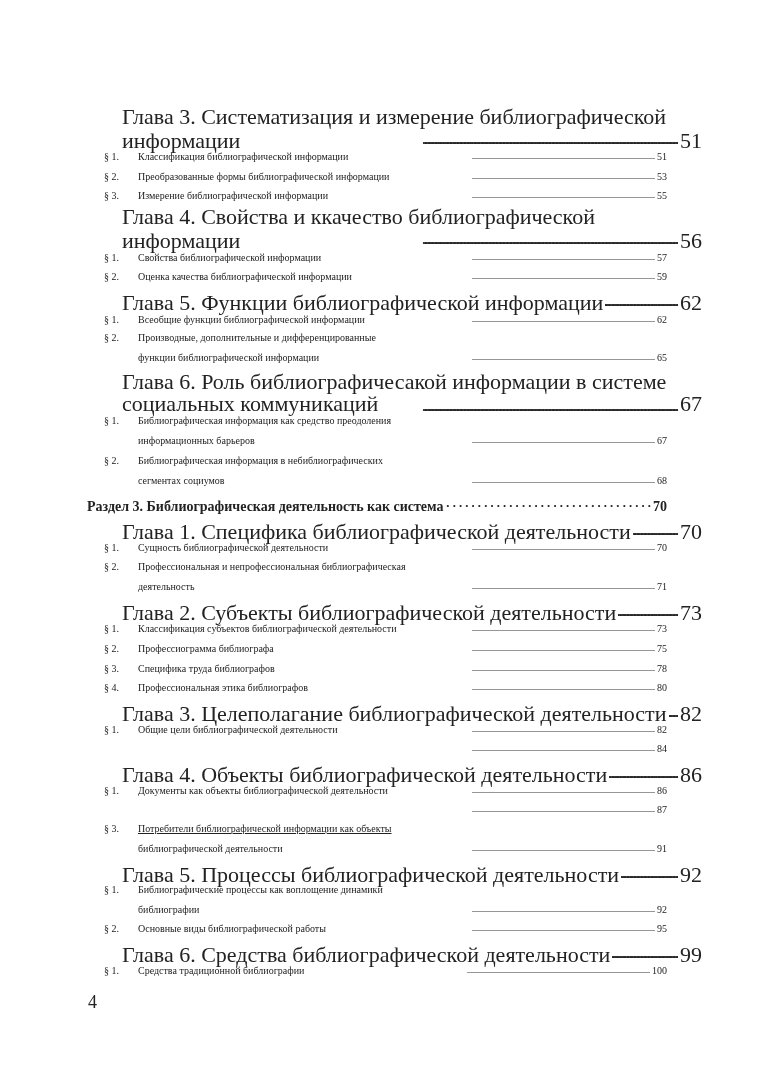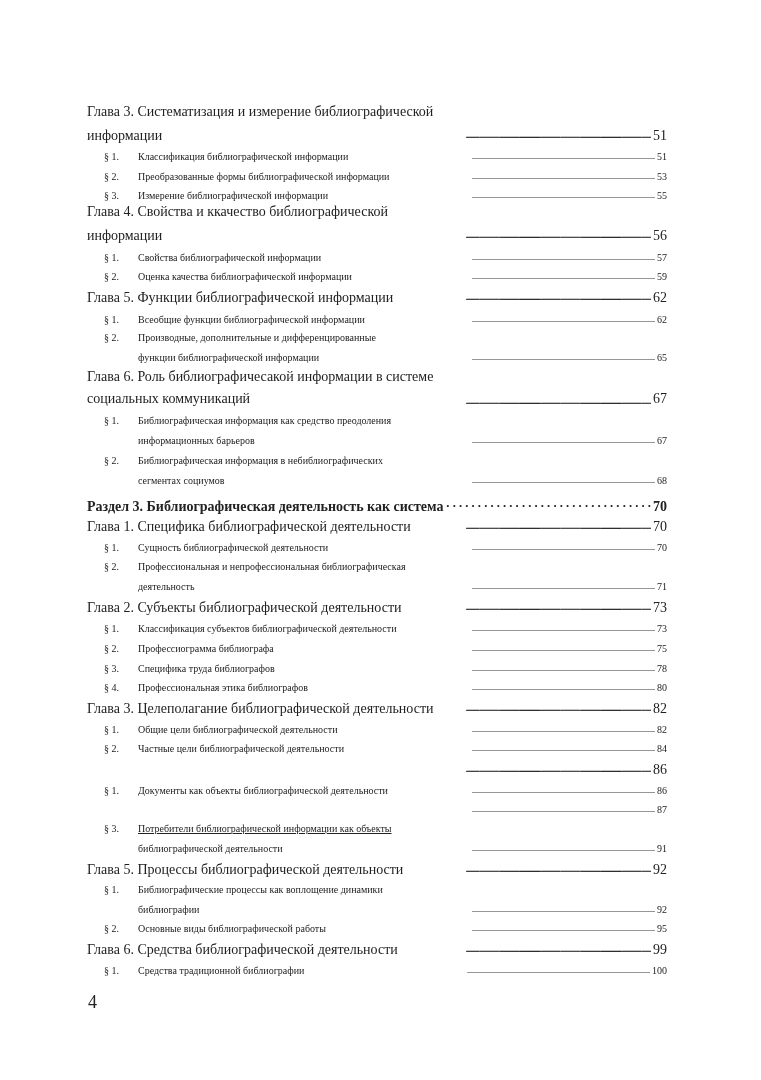--- a/index.html
+++ b/index.html
@@ -2,21 +2,21 @@
 <html><head>
 <meta charset="utf-8">
 <style>
   html, body { margin: 0; padding: 0; }
   body {
     width: 761px; height: 1080px; background: #ffffff; position: relative; overflow: hidden;
     font-family: "Liberation Serif", "DejaVu Serif", serif; color: #222;
   }
   .toc { position: absolute; left: 87px; top: 0; width: 580px; }
   .row { position: absolute; left: 0; width: 580px; display: flex; align-items: baseline; white-space: nowrap; }
-  .row.chap { font-size: 14px; }
+  .row.chap { font-size: 22px; margin-left: 35px; }
   .row.sub { font-size: 10px; }
   .row.part { font-size: 14px; font-weight: bold; }
   .row .t { flex: 0 0 auto; }
   .row .dots { flex: 1 1 auto; overflow: hidden; margin: 0 2px; height: 1em; position: relative; }
   .row .dots::before {
     content: ". . . . . . . . . . . . . . . . . . . . . . . . . . . . . . . . . . . . . . . . . . . . . . . . . . . . . . . . . . . . . . . . . . . . . . . . . . . . . . . . . . . . . . . . . . . . . . . . . . . . . . . . . . . . . . . . . . . . . . . . . . . . . . . . . . . . . . . . . . . . . . . . . . . . . . . . . . . . . . . . . . . . . . . . . . . . . . . . . . . . . . . .";
     position: absolute; right: 0; bottom: 0; white-space: nowrap; letter-spacing: -2.6px; font-size: 0.6em; font-weight: bold;
   }
   .row.sub .dots::before { letter-spacing: -2px; font-weight: normal; }
   .row.part .dots::before { letter-spacing: 0px; font-size: 0.9em; }
@@ -165,25 +165,25 @@
       <span class="t"><span>Глава 3. Целеполагание библиографической деятельности</span></span>
       <span class="dots"></span>
       <span class="p">82</span>
     </div>
     <div class="row sub indent" style="top: 723px; justify-content: center;">
       <span class="t"><span class="num">§ 1.</span><span>Общие цели библиографической деятельности</span></span>
       <span class="dots"></span>
       <span class="p">82</span>
     </div>
     <div class="row sub indent" style="top: 742px;">
-      <span class="t"><span class="num">§ 2.</span><span>Частные цели библиографической деятельности</span></span>
       <span class="dots"></span>
       <span class="p">84</span>
     </div>
     <div class="row chap" style="top: 760px;">
+      <span class="t"><span>Глава 4. Объекты библиографической деятельности</span></span>
       <span class="dots"></span>
       <span class="p">86</span>
     </div>
     <div class="row sub indent" style="top: 784px;">
       <span class="t"><span class="num">§ 1.</span><span>Документы как объекты библиографической деятельности</span></span>
       <span class="dots"></span>
       <span class="p">86</span>
     </div>
     <div class="row sub indent" style="top: 803px;">
       <span class="dots"></span>

